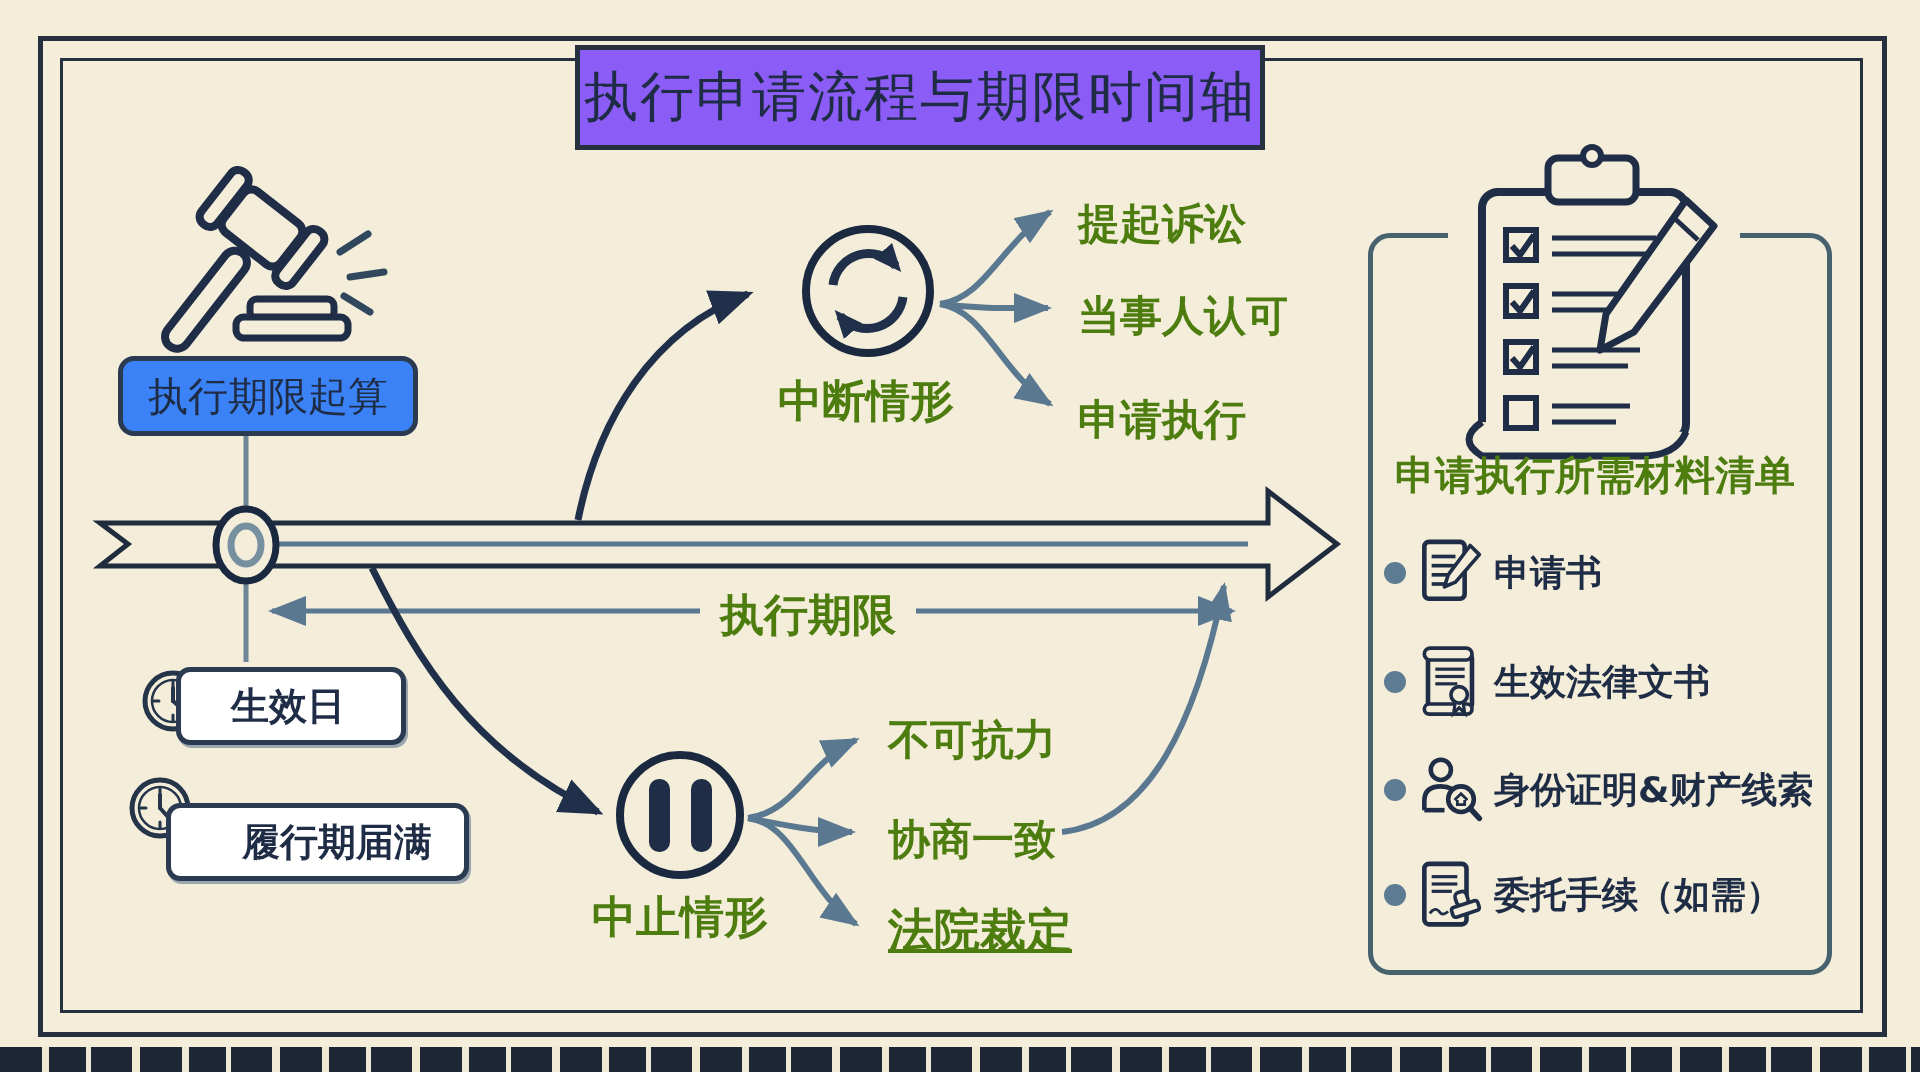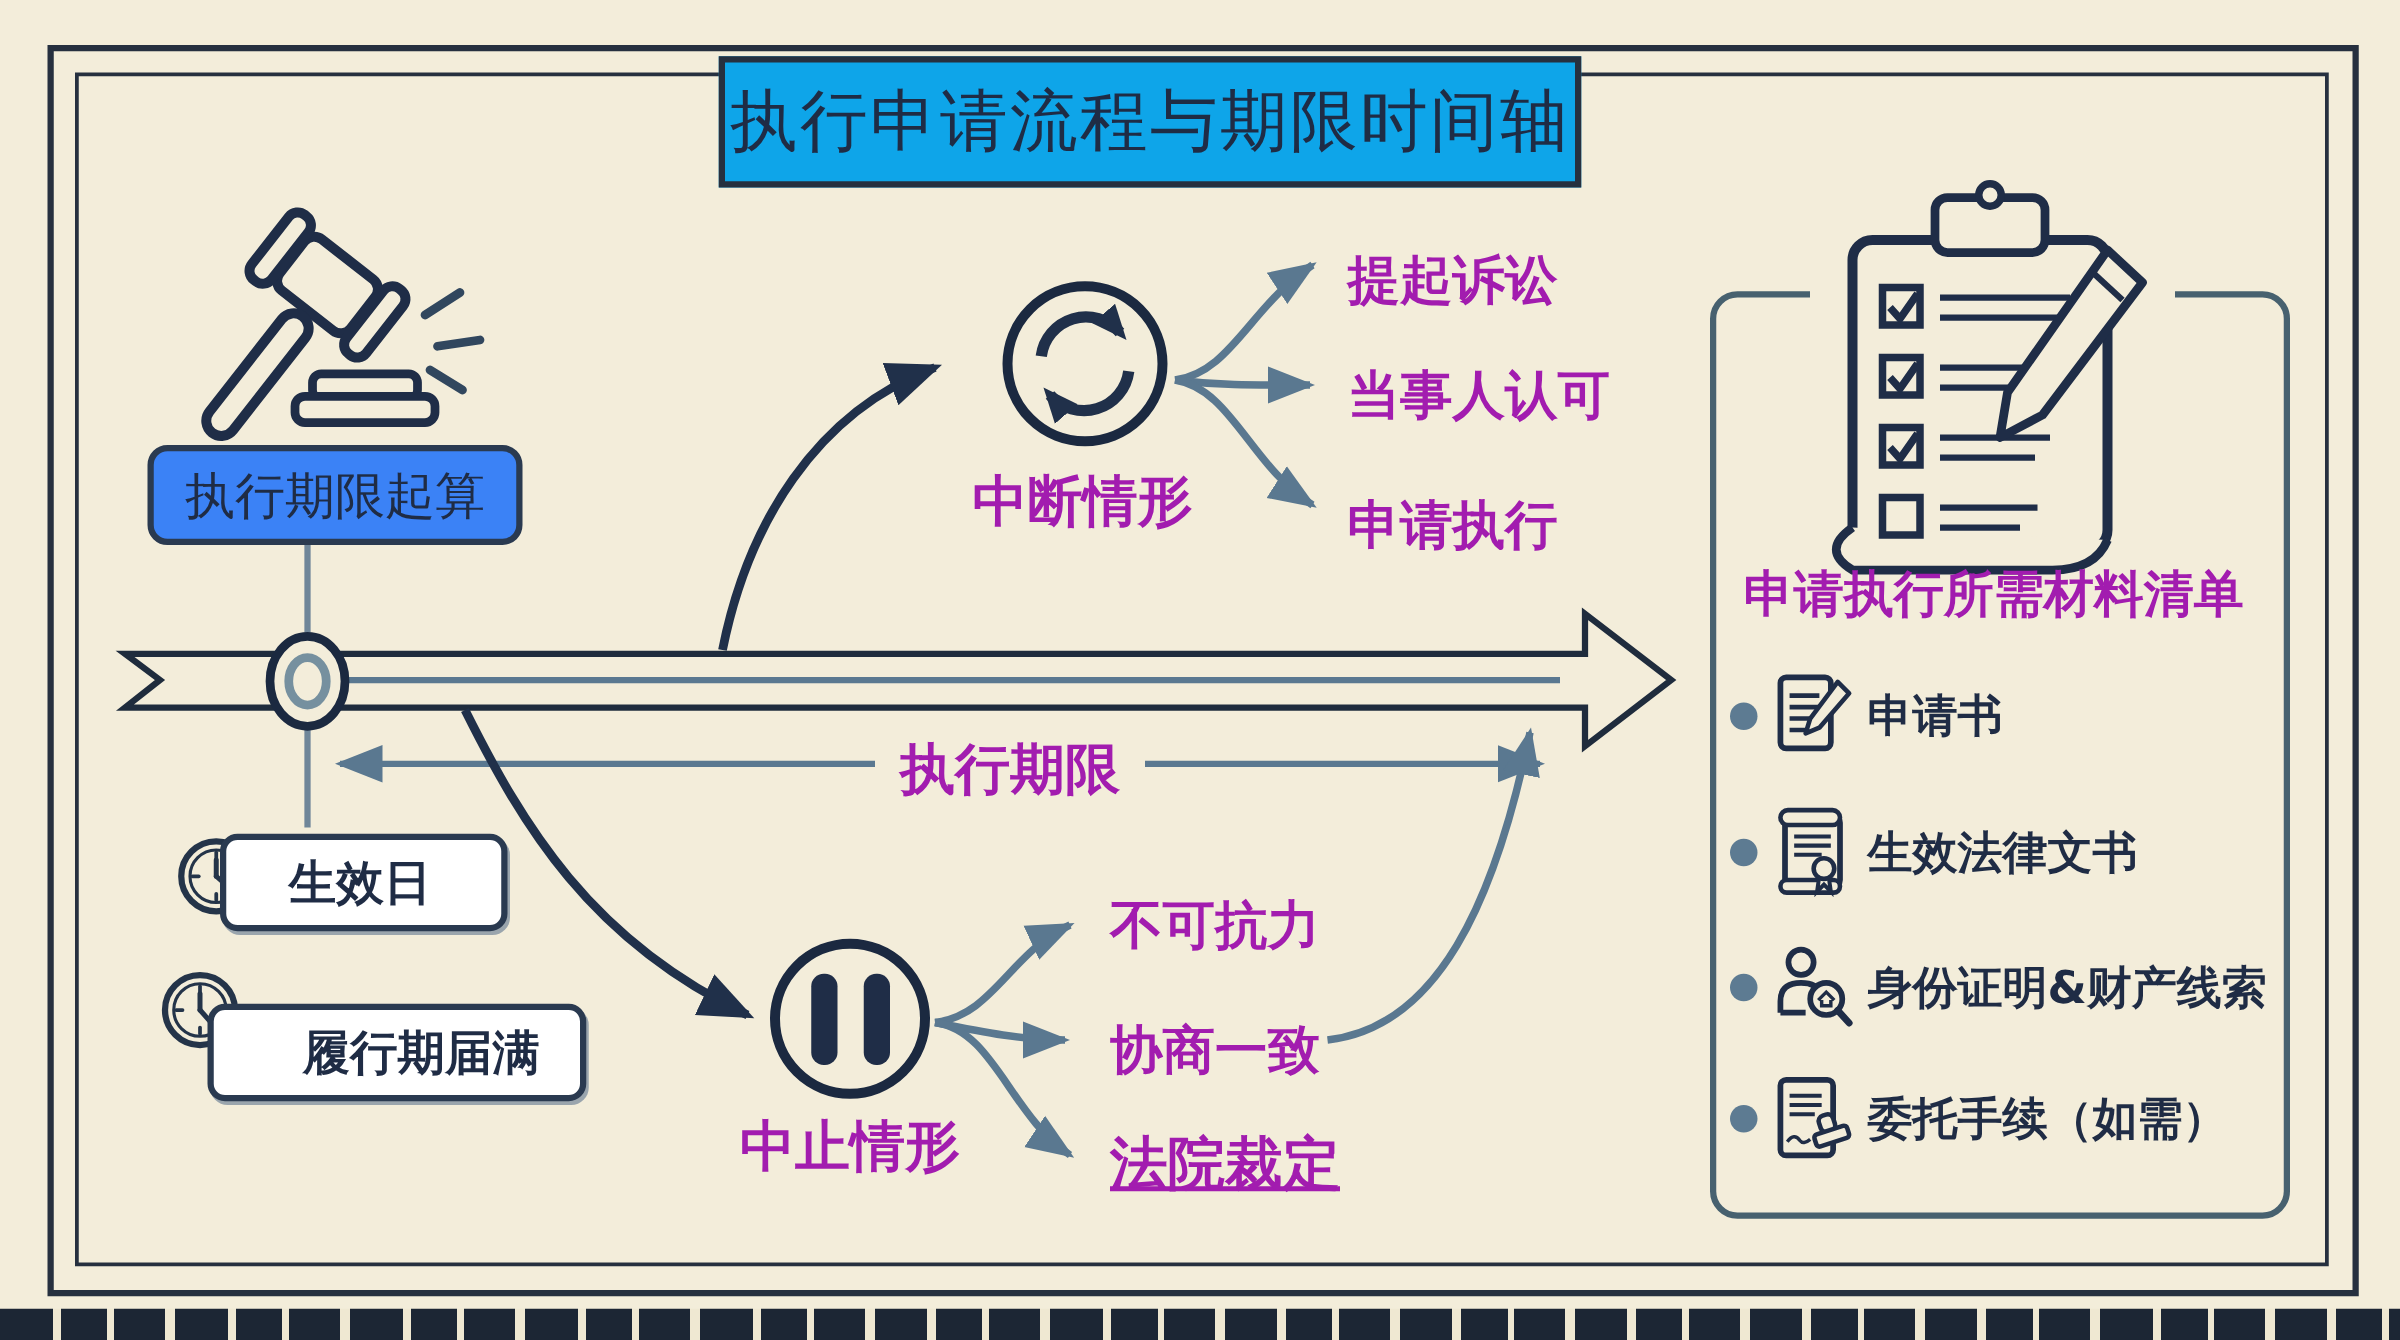--- a/index.html
+++ b/index.html
@@ -5,25 +5,25 @@
   html,body{margin:0;padding:0;background:#d8d2c0;}
   #stage{
     position:relative;width:1920px;height:1072px;overflow:hidden;
     background:#f3edda;
     font-family:"DejaVu Sans","Liberation Sans",sans-serif;
     color:#1f2c45;
   }
   .frame{position:absolute;border:5px solid #26303f;z-index:1;}
   .frame.inner{border-width:3px;}
   #conn{position:absolute;left:0;top:0;z-index:2;}
-  .txt{position:absolute;font-weight:bold;color:#a21caf;white-space:nowrap;z-index:3;}
+  .txt{position:absolute;font-weight:bold;color:#4d7c0f;white-space:nowrap;z-index:3;}
   .center{display:flex;align-items:center;justify-content:center;text-align:center;}
   #title-box{
     position:absolute;left:575px;top:45px;width:680px;height:95px;
-    background:#0ea5e9;border:5px solid #26303f;z-index:3;
+    background:#8b5cf6;border:5px solid #26303f;z-index:3;
     font-size:54px;letter-spacing:2px;
   }
   #start-label-box{
     position:absolute;left:118px;top:356px;width:290px;height:70px;
     background:#3b82f6;border:5px solid #2a3a50;border-radius:16px;
     font-size:40px;z-index:3;
   }
   .pill{
     position:absolute;background:#ffffff;border:5px solid #2a3a50;border-radius:14px;
     font-size:38px;font-weight:bold;z-index:3;display:flex;align-items:center;

